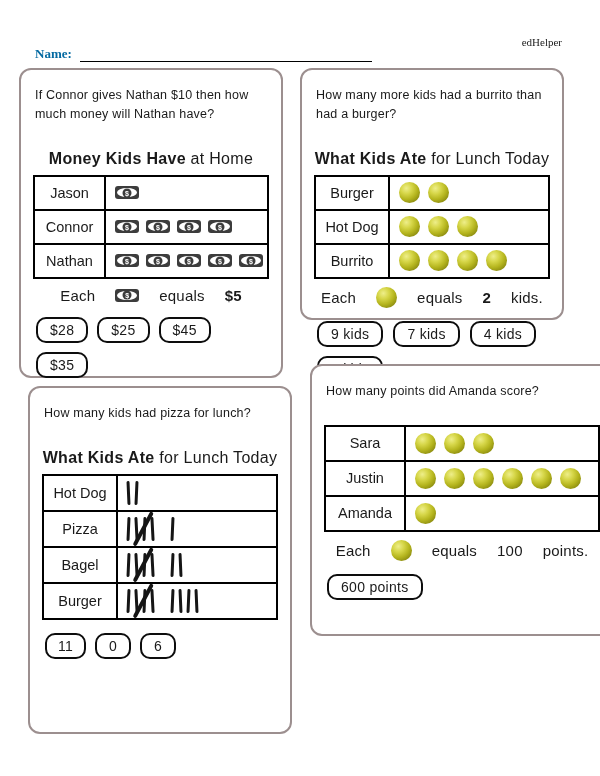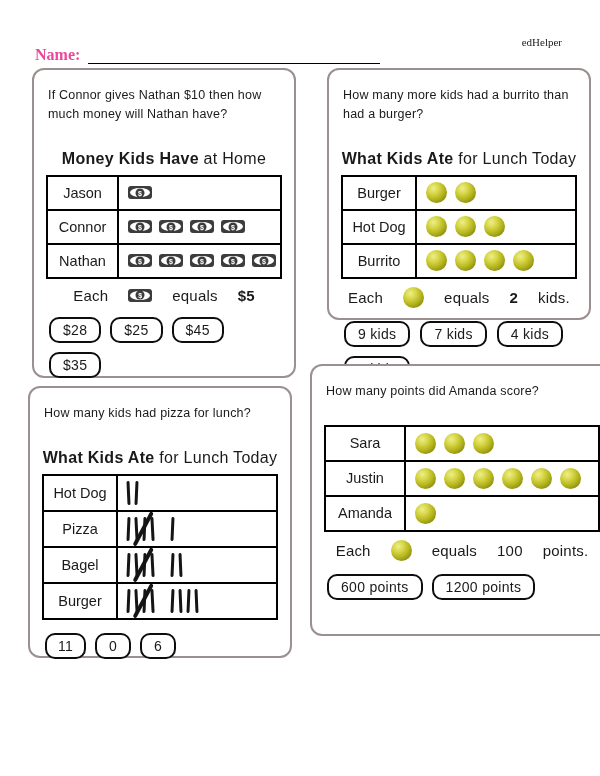--- a/index.html
+++ b/index.html
@@ -4,29 +4,29 @@
 <style>
   * { margin:0; padding:0; box-sizing:border-box; }
   html,body { width:600px; height:776px; background:#ffffff; overflow:hidden;
     font-family:"Liberation Sans", sans-serif; color:#1a1a1a; }
   .page { position:relative; width:600px; height:776px; background:#fff; }
 
   
   .brand { position:absolute; top:36px; right:38px; font-family:"Liberation Serif", serif;
     font-size:11px; color:#222; }
   .name-row { position:absolute; top:46px; left:35px; display:flex; align-items:flex-end; }
-  .name-label { font-family:"Liberation Serif", serif; font-weight:bold; font-size:16px; color:#ec4899; }
+  .name-label { font-family:"Liberation Serif", serif; font-weight:bold; font-size:13px; color:#0369a1; }
   .name-line { width:292px; border-bottom:1.6px solid #000; margin-left:8px; height:14px; }
 
   
   .panel { position:absolute; background:#fff; border:2px solid #9c8f8f; border-radius:12px;
     padding:12px 12px 10px 12px; }
-  .panel.tl { left:32px; top:68px; width:264px; height:310px; }
-  .panel.tr { left:327px; top:68px; width:264px; height:252px; }
-  .panel.bl { left:28px; top:386px; width:264px; height:272px; }
+  .panel.tl { left:19px; top:68px; width:264px; height:310px; }
+  .panel.tr { left:300px; top:68px; width:264px; height:252px; }
+  .panel.bl { left:28px; top:386px; width:264px; height:348px; }
   .panel.br { left:310px; top:364px; width:304px; height:272px; }
 
   .question { font-size:12.5px; line-height:1.5; letter-spacing:.2px; margin:4px 2px 0 2px; }
 
   .chart-title { text-align:center; font-size:16px; letter-spacing:.3px; white-space:nowrap; }
   .chart-title .b { font-weight:bold; }
   .panel.tl .chart-title { margin-top:26px; margin-bottom:7px; }
   .panel.tr .chart-title { margin-top:26px; margin-bottom:7px; }
   .panel.bl .chart-title { margin-top:26px; margin-bottom:7px; }
 
@@ -346,19 +346,16 @@
       <span>Each</span>
       <span class="ball"></span>
       <span>equals</span>
       <span>100</span>
       <span>points.</span>
     </div>
     <div class="answers stack">
       <div class="ans-sub">
         <span class="abtn">600 points</span>
       </div>
-      <div class="ans-sub">
-        <span class="abtn">1200 points</span>
-      </div>
     </div>
   </div>
 
 </div>
 
 </body></html>

